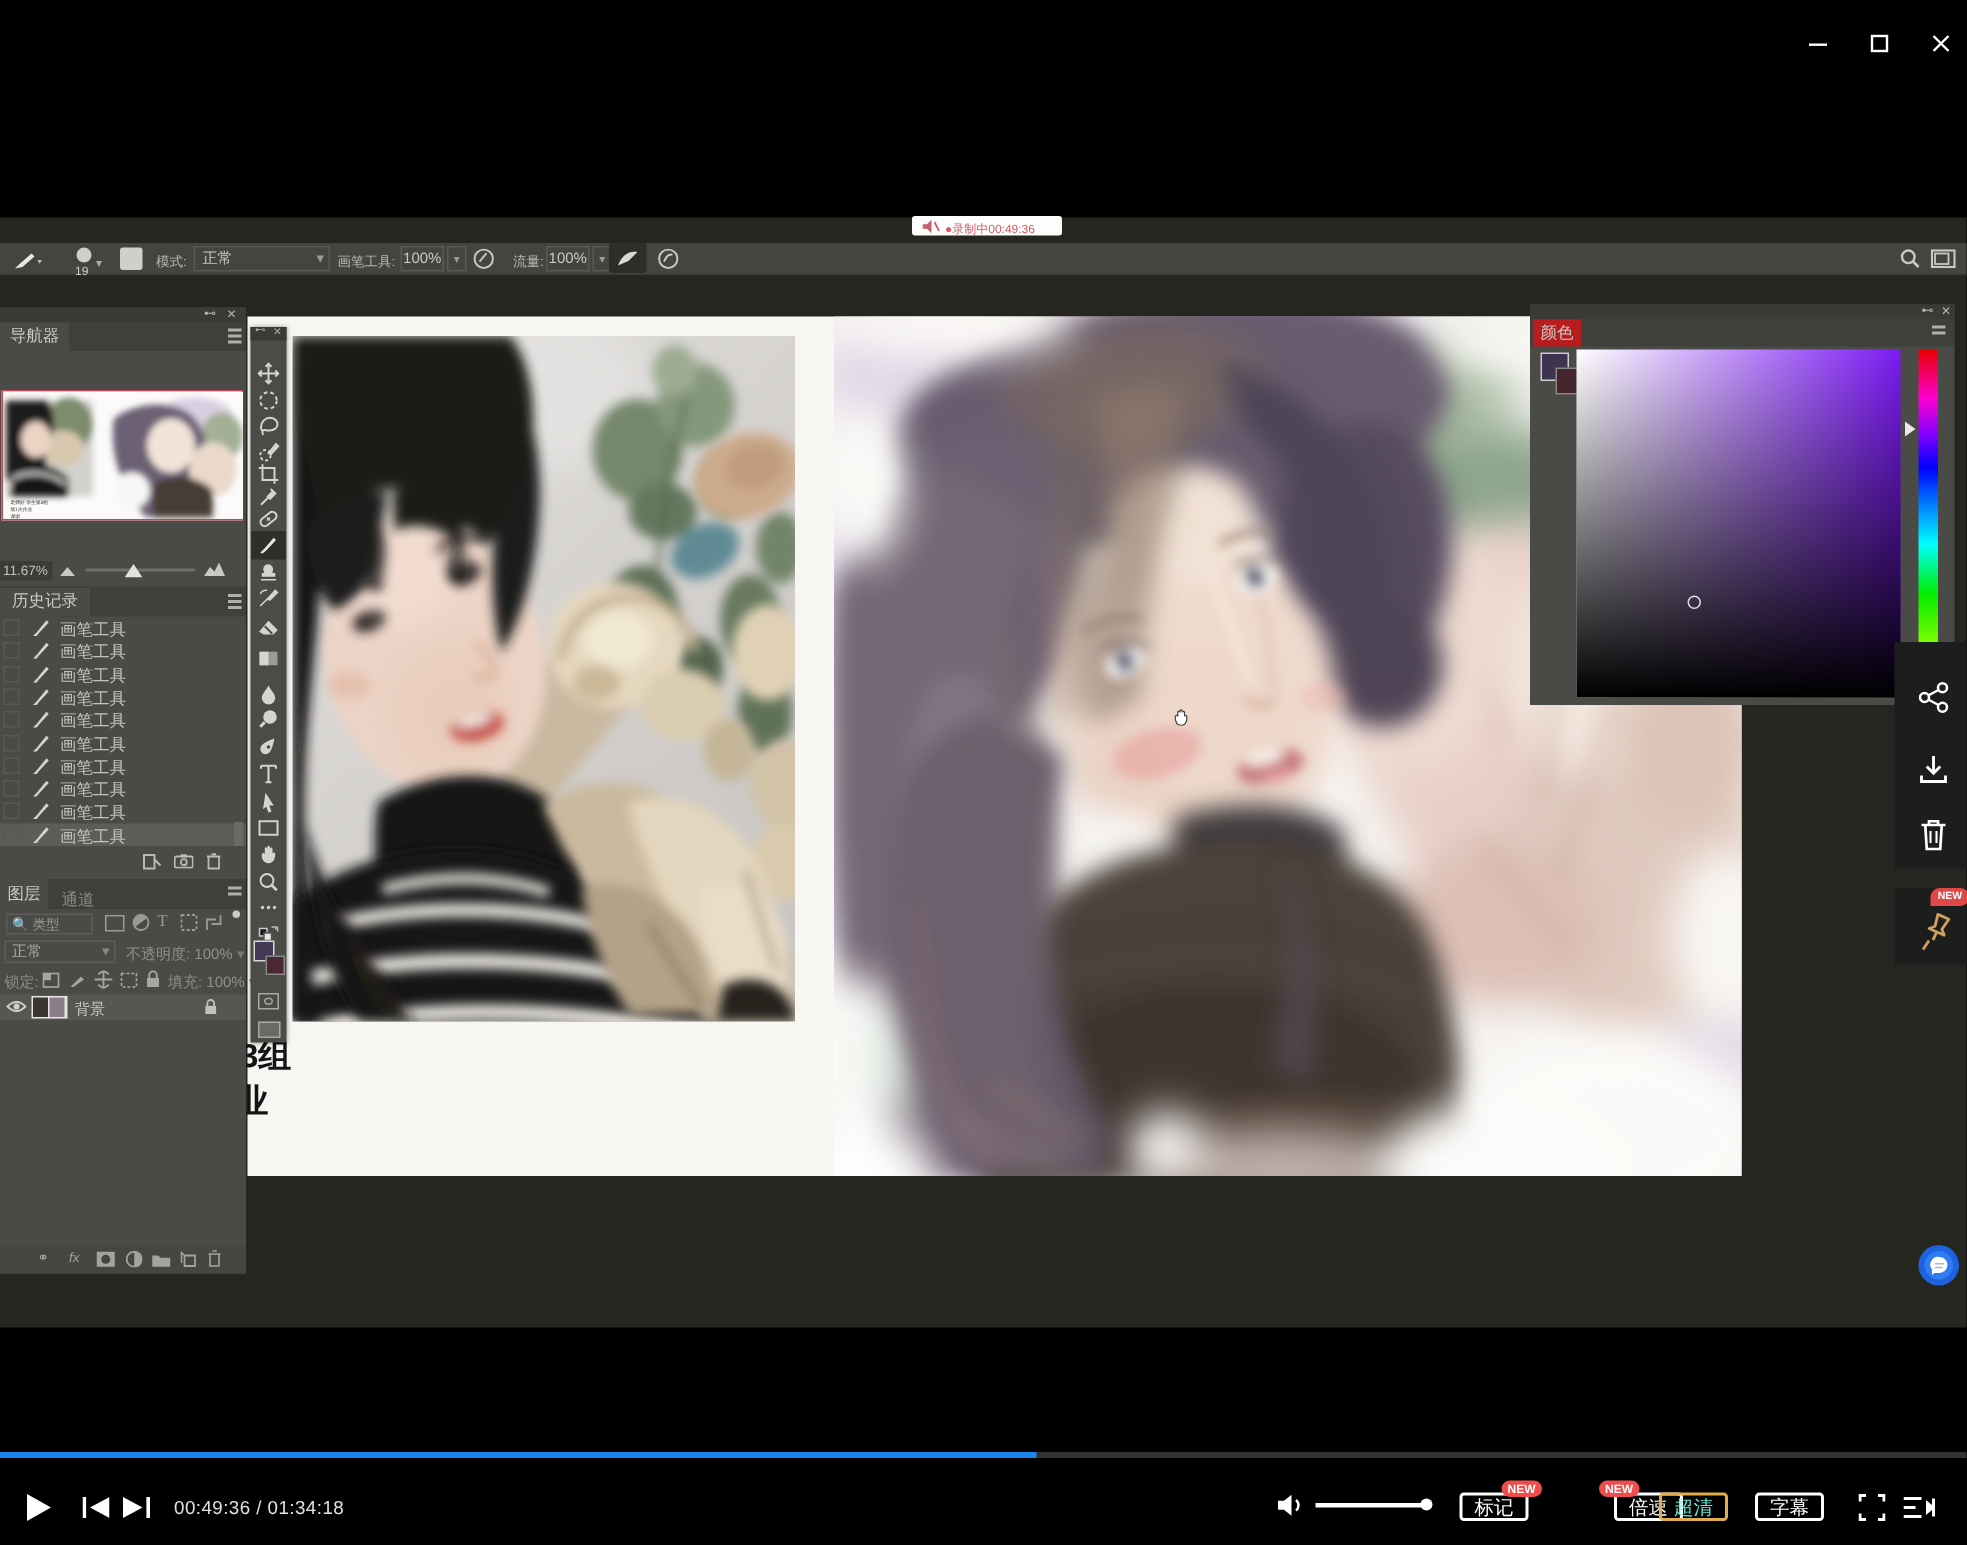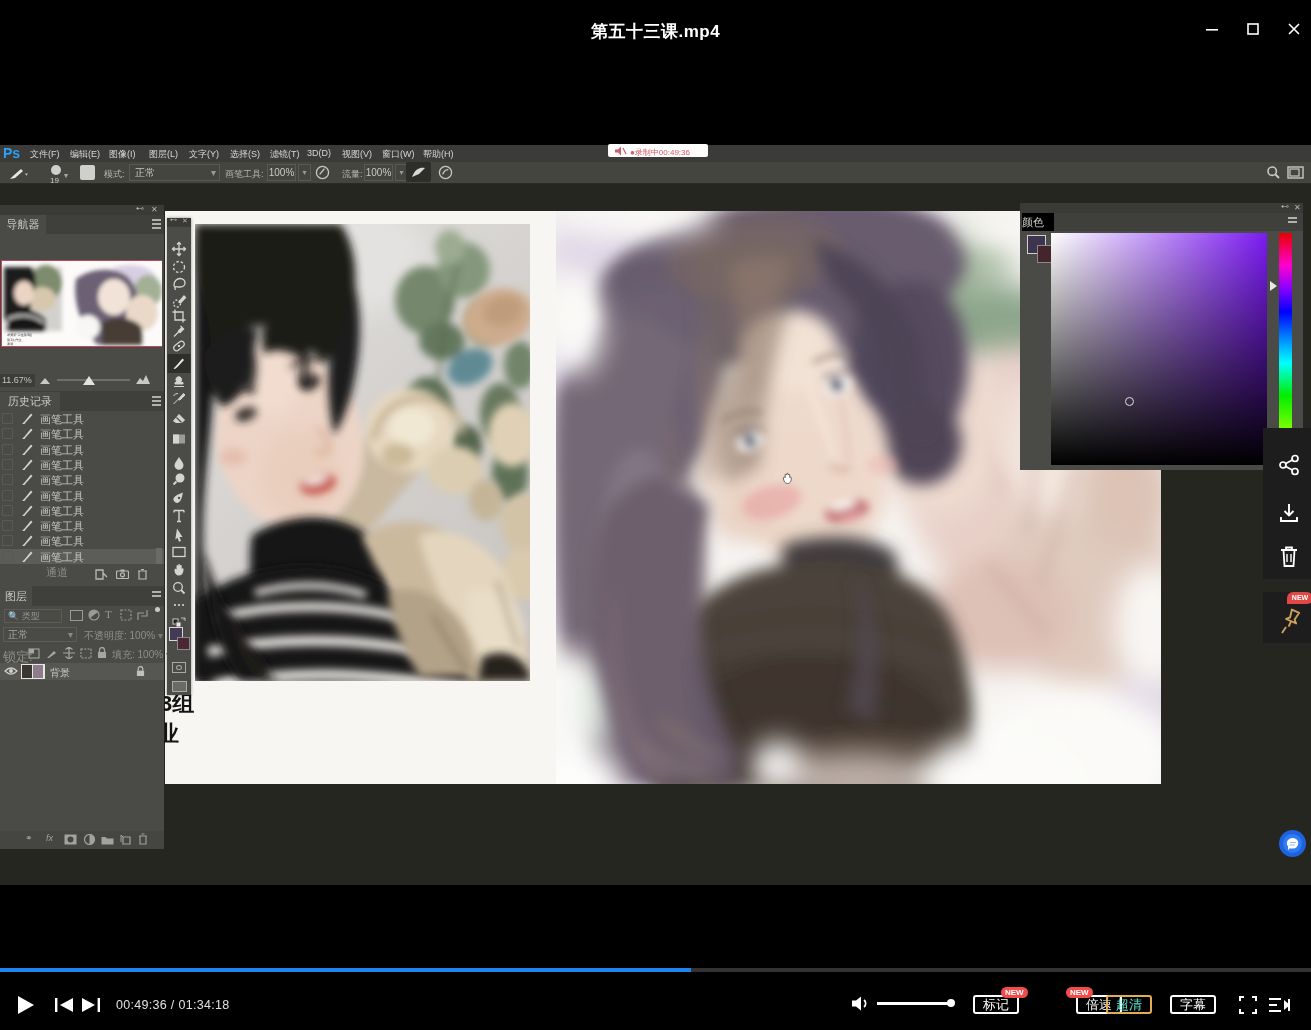--- a/index.html
+++ b/index.html
@@ -27,48 +27,33 @@
 #pfill { left:0; top:0; width:691px; height:4px; background:#1b86ee; }
 #controls { left:0; top:972px; width:1311px; height:58px; background:#000; }
 .cbtn { position:absolute; border:2px solid #fff; border-radius:3px; color:#fff;
   font-size:13px; text-align:center; line-height:15px; width:46px; height:19px; top:23px; }
 .newbadge { position:absolute; background:#f04c4c; color:#fff; font-size:8px; font-weight:bold;
   border-radius:7px; padding:1px 4px; top:15px; }
 </style>
 </head>
 <body>
 <div id="stage">
-  <div class="abs" id="vtitle">第五十三课.mp4</div>
 
   <svg class="abs" style="left:1203px;top:20px" width="18" height="18" viewBox="0 0 18 18">
     <rect x="3" y="9" width="12" height="1.6" fill="#fff"></rect>
     </svg>
   <svg class="abs" style="left:1244px;top:20px" width="18" height="18" viewBox="0 0 18 18">
     <rect x="4" y="4" width="10" height="10" fill="none" stroke="#fff" stroke-width="1.6"></rect>
     </svg>
   <svg class="abs" style="left:1285px;top:20px" width="18" height="18" viewBox="0 0 18 18">
     <path d="M4 4 L14 14 M14 4 L4 14" stroke="#fff" stroke-width="1.6"></path>
     </svg>
 
   <div class="abs" id="psarea">
 
-    <div class="abs" id="menubar">
-      <span id="pslogo">Ps</span>
-      <span class="m" style="left:30px">文件(F)</span>
-      <span class="m" style="left:70px">编辑(E)</span>
-      <span class="m" style="left:109px">图像(I)</span>
-      <span class="m" style="left:149px">图层(L)</span>
-      <span class="m" style="left:189px">文字(Y)</span>
-      <span class="m" style="left:230px">选择(S)</span>
-      <span class="m" style="left:270px">滤镜(T)</span>
-      <span class="m" style="left:307px">3D(D)</span>
-      <span class="m" style="left:342px">视图(V)</span>
-      <span class="m" style="left:382px">窗口(W)</span>
-      <span class="m" style="left:423px">帮助(H)</span>
-    </div>
 
     <div class="abs" id="optbar"></div>
     <div id="optcontent">
 
       <svg class="abs" style="left:8px;top:22px" width="22" height="14" viewBox="0 0 22 14">
         <path d="M2 12 L5 9 L13 2 L15 4 L7 11 Z" fill="#e8e8e6"></path>
         <path d="M18 6 l4 0 l-2 3 z" fill="#bbb" transform="scale(0.8) translate(3,2)"></path>
       </svg>
 
       <svg class="abs" style="left:47px;top:19px" width="18" height="18" viewBox="0 0 18 18">
@@ -496,42 +481,42 @@
           <rect x="0.5" y="2" width="12" height="7.5" rx="1" fill="none" stroke="#b9b9b6" stroke-width="1.2"></rect>
           <circle cx="6.5" cy="5.8" r="2" fill="none" stroke="#b9b9b6" stroke-width="1.2"></circle>
           <rect x="4.5" y="0.5" width="4" height="2" fill="#b9b9b6"></rect>
         </svg>
       <svg class="abs" style="left:137px;top:423px" width="11" height="12" viewBox="0 0 11 12">
           <path d="M1 3 h9 M2 3 v8 h7 v-8 M4 1.5 h3" fill="none" stroke="#b9b9b6" stroke-width="1.2"></path>
         </svg>
 
       <div class="abs" style="left:0;top:441px;width:164px;height:20px;background:#3f3f3c"></div>
       <div class="abs" style="left:0;top:441px;width:32px;height:20px;background:#4a4a46;color:#cacac7;font-size:11px;line-height:20px;text-align:center">图层</div>
-      <div class="abs" style="left:36px;top:417px;width:32px;height:20px;color:#8b8b88;font-size:11px;line-height:20px;text-align:right">通道</div>
+      <div class="abs" style="left:36px;top:445px;width:32px;height:20px;color:#8b8b88;font-size:11px;line-height:20px;text-align:center">通道</div>
       <div class="abs" style="left:152px;top:446px;width:9px;height:2px;background:#b0b0ad;box-shadow:0 4px 0 #b0b0ad"></div>
 
       <div class="abs" style="left:4px;top:464px;width:58px;height:14px;border:1px solid #5d5d58;color:#999;font-size:9px;line-height:13px;padding-left:3px">🔍 类型</div>
       <div class="abs" style="left:70px;top:465px;width:13px;height:11px;border:1px solid #9a9a96"></div>
       <svg class="abs" style="left:88px;top:464px" width="12" height="12" viewBox="0 0 12 12">
           <circle cx="6" cy="6" r="5" fill="none" stroke="#9a9a96" stroke-width="1.2"></circle>
           <path d="M2 9 A5 5 0 0 1 10 3" fill="#9a9a96"></path>
         </svg>
       <div class="abs" style="left:105px;top:463px;color:#9a9a96;font-size:11px;font-family:'Liberation Serif',serif">T</div>
       <svg class="abs" style="left:120px;top:464px" width="12" height="12" viewBox="0 0 12 12">
           <rect x="1" y="1" width="10" height="10" fill="none" stroke="#9a9a96" stroke-width="1.2" stroke-dasharray="2 1.5"></rect>
         </svg>
       <svg class="abs" style="left:137px;top:464px" width="11" height="12" viewBox="0 0 11 12">
           <path d="M1 11 V4 h6 M4 7 h6 V1" fill="none" stroke="#9a9a96" stroke-width="1.2"></path>
         </svg>
       <div class="abs" style="left:155px;top:462px;width:5px;height:5px;background:#c9c9c6;border-radius:50%"></div>
 
       <div class="abs" style="left:3px;top:482px;width:74px;height:15px;border:1px solid #5d5d58;color:#a9a9a5;font-size:10px;line-height:14px;padding-left:4px">正常<span style="position:absolute;right:3px;color:#888">▾</span></div>
       <div class="abs" style="left:84px;top:484px;color:#908f8b;font-size:10px">不透明度: 100% <span style="color:#777">▾</span></div>
 
-      <div class="abs" style="left:3px;top:503px;color:#908f8b;font-size:13px">锁定:</div>
+      <div class="abs" style="left:3px;top:503px;color:#908f8b;font-size:10px">锁定:</div>
       <svg class="abs" style="left:28px;top:503px" width="12" height="11" viewBox="0 0 12 11">
           <rect x="1" y="1" width="10" height="9" fill="none" stroke="#a5a5a1" stroke-width="1.1"></rect>
           <rect x="1" y="1" width="5" height="4.5" fill="#a5a5a1"></rect>
         </svg>
       <svg class="abs" style="left:46px;top:502px" width="12" height="12" viewBox="0 0 12 12">
           <path d="M1 11 L8 4 L10 6 L3 11 Z M8 2 L10 4" fill="#a5a5a1"></path>
         </svg>
       <svg class="abs" style="left:63px;top:502px" width="12" height="12" viewBox="0 0 12 12">
           <path d="M6 0 V12 M0 6 H12 M2.5 2.5 L6 0 L9.5 2.5 M2.5 9.5 L6 12 L9.5 9.5" stroke="#a5a5a1" fill="none" stroke-width="1.2"></path>
         </svg>
@@ -700,21 +685,21 @@
       <div class="abs" style="left:176px;top:520px;width:6px;height:5px;border:1px solid #a8a8a4;border-radius:50%"></div>
       <div class="abs" style="left:172px;top:536px;width:15px;height:11px;border:1px solid #a8a8a4;background:#6a6a66"></div>
     </div>
 
     <div id="colorpanel">
       <div class="abs" style="left:1020px;top:58px;width:283px;height:267px;background:#4a4a46"></div>
       <div class="abs" style="left:1020px;top:58px;width:283px;height:10px;background:#3a3a37"></div>
       <div class="abs" style="left:1281px;top:57px;color:#b5b5b2;font-size:8px">⊷</div>
       <div class="abs" style="left:1294px;top:58px;color:#b5b5b2;font-size:8px">✕</div>
       <div class="abs" style="left:1020px;top:68px;width:283px;height:18px;background:#3f3f3c"></div>
-      <div class="abs" style="left:1022px;top:68px;width:32px;height:18px;background:#000000;color:#c9c9c6;font-size:11px;line-height:18px;">颜色</div>
+      <div class="abs" style="left:1022px;top:68px;width:32px;height:18px;background:#b91c1c;color:#c9c9c6;font-size:11px;line-height:18px;text-align:center">颜色</div>
       <div class="abs" style="left:1288px;top:72px;width:9px;height:2px;background:#b0b0ad;box-shadow:0 4px 0 #b0b0ad"></div>
 
       <div class="abs" style="left:1027px;top:90px;width:19px;height:19px;background:#3f3450;border:1px solid #d0d0cd"></div>
       <div class="abs" style="left:1037px;top:100px;width:18px;height:18px;background:#46242e;border:1px solid #8a8a86"></div>
 
       <div class="abs" style="left:1051px;top:88px;width:216px;height:232px;background:linear-gradient(to right,#ffffff,#7b1bf2)"></div>
       <div class="abs" style="left:1051px;top:88px;width:216px;height:232px;background:linear-gradient(to bottom,rgba(0,0,0,0),#000)"></div>
       <div class="abs" style="left:1125px;top:252px;width:9px;height:9px;border:1.5px solid #ddd;border-radius:50%"></div>
 
       <div class="abs" style="left:1279px;top:88px;width:13px;height:232px;background:linear-gradient(to bottom,#e80000 0%,#ff00d0 14%,#8800ff 24%,#0000ff 34%,#0077ff 44%,#00ffff 56%,#00ee00 70%,#8aff00 86%,#ffff00 100%)"></div>

